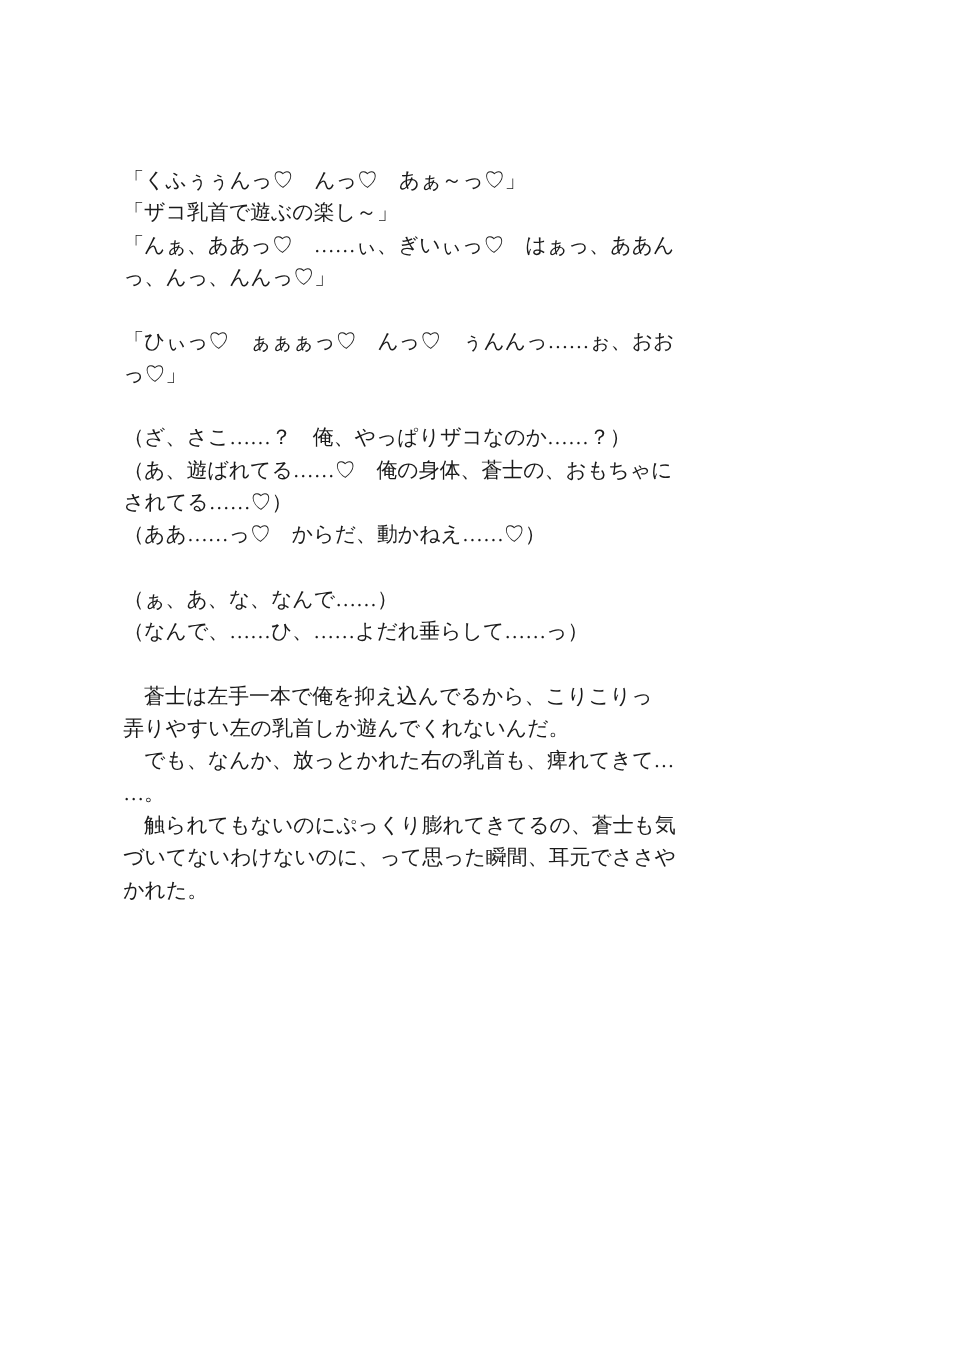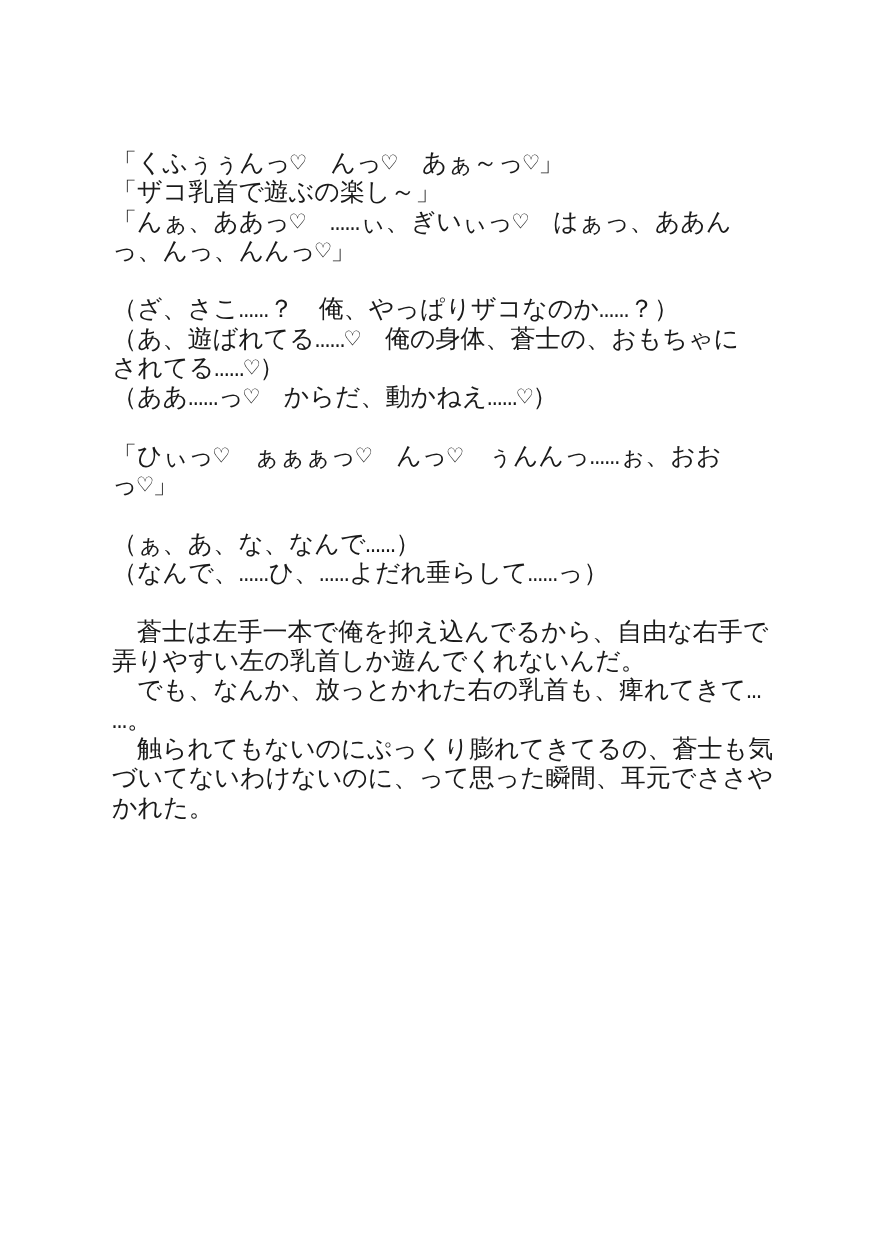--- a/index.html
+++ b/index.html
@@ -14,47 +14,47 @@
     overflow: hidden;
   }
   .page {
     position: absolute;
     left: 112px;
     top: 150px;
     width: 690px;
   }
   .block {
     margin: 0 0 29.3px 0;
-    font-family: Liberation Mono, monospace;
-    font-size: 25px;
+    font-family: Liberation Serif, serif;
+    font-size: 19px;
     line-height: 29.3px;
     color: #1a1a1a;
     white-space: pre;
     letter-spacing: 0;
   }
   .block:last-child {
     margin-bottom: 0;
   }
 </style>
 </head>
 <body>
 
 <main class="page">
   <p class="block">「くふぅぅんっ♡　んっ♡　あぁ～っ♡」
 「ザコ乳首で遊ぶの楽し～」
 「んぁ、ああっ♡　……ぃ、ぎいぃっ♡　はぁっ、ああん
 っ、んっ、んんっ♡」</p>
+  <p class="block">「ひぃっ♡　ぁぁぁっ♡　んっ♡　ぅんんっ……ぉ、おお
+っ♡」</p>
   <p class="block">（ざ、さこ……？　俺、やっぱりザコなのか……？）
 （あ、遊ばれてる……♡　俺の身体、蒼士の、おもちゃに
 されてる……♡）
 （ああ……っ♡　からだ、動かねえ……♡）</p>
-  <p class="block">「ひぃっ♡　ぁぁぁっ♡　んっ♡　ぅんんっ……ぉ、おお
-っ♡」</p>
   <p class="block">（ぁ、あ、な、なんで……）
 （なんで、……ひ、……よだれ垂らして……っ）</p>
-  <p class="block">　蒼士は左手一本で俺を抑え込んでるから、自由な右手で
+  <p class="block">　蒼士は左手一本で俺を抑え込んでるから、こりこりっ
 弄りやすい左の乳首しか遊んでくれないんだ。
 　でも、なんか、放っとかれた右の乳首も、痺れてきて…
 …。
 　触られてもないのにぷっくり膨れてきてるの、蒼士も気
 づいてないわけないのに、って思った瞬間、耳元でささや
 かれた。</p>
 </main>
 
 </body></html>

